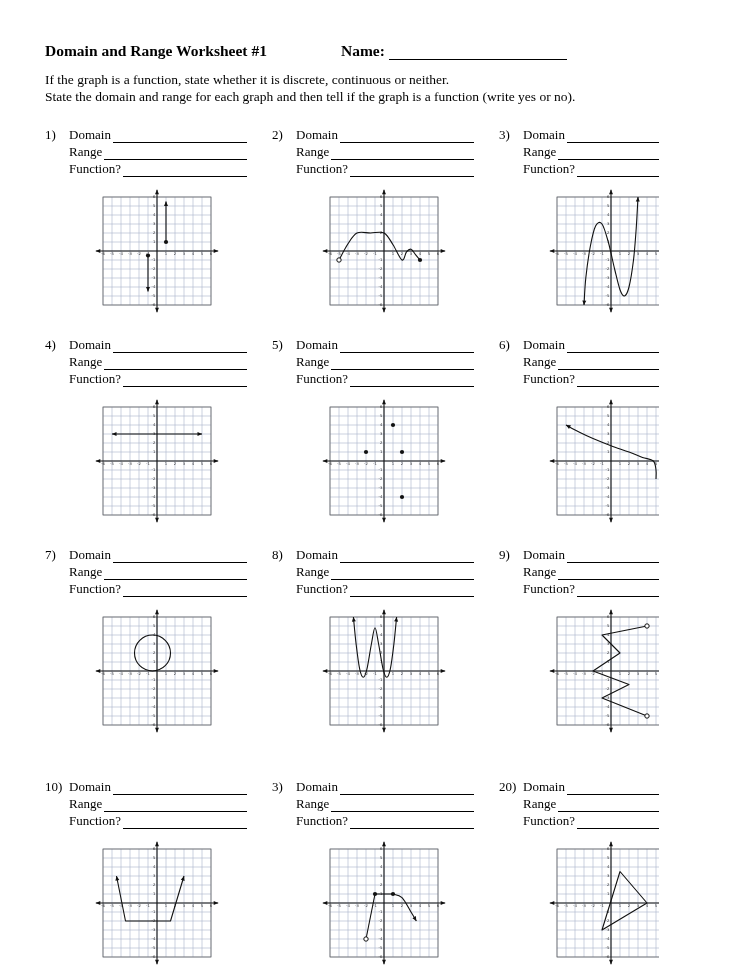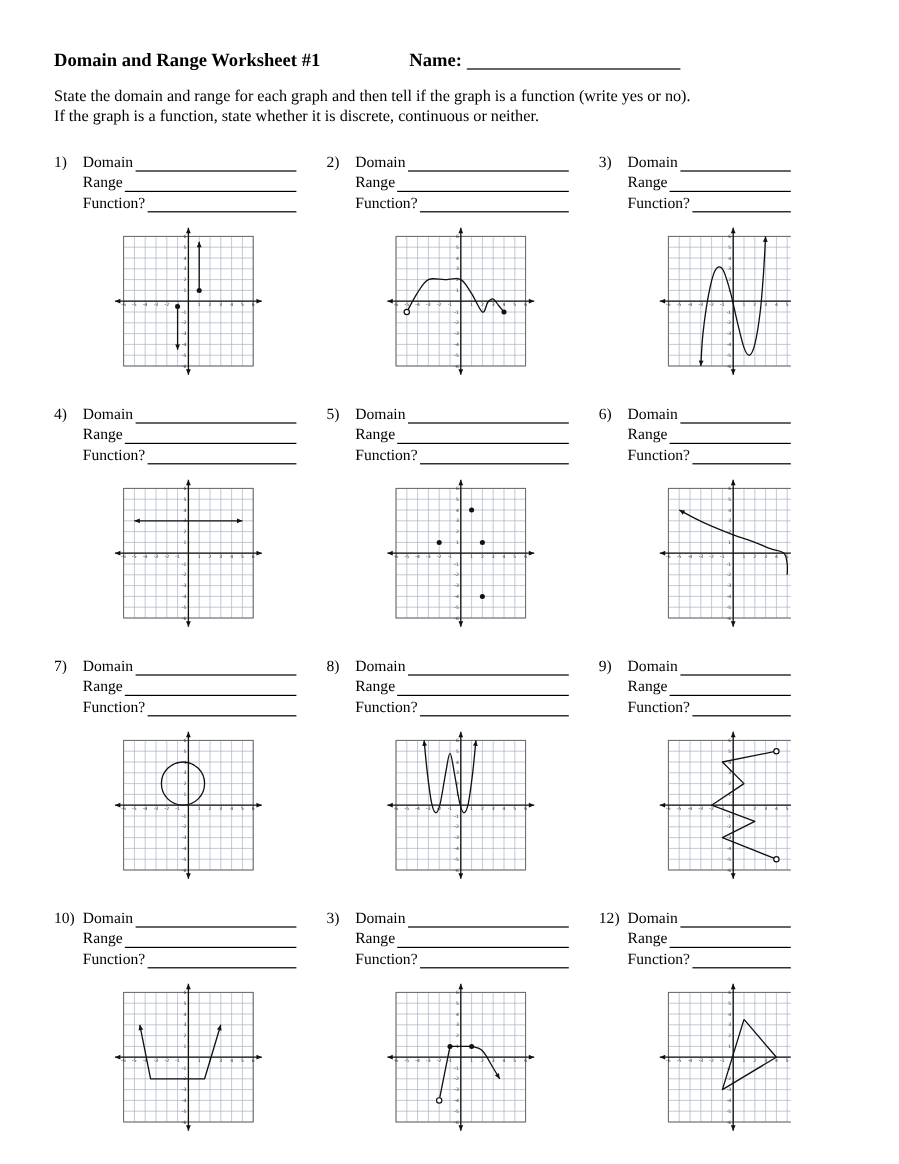--- a/index.html
+++ b/index.html
@@ -3,26 +3,26 @@
 <meta charset="utf-8">
 <style>
   html,body{margin:0;padding:0;background:#fff;}
   .page{
     width:659px;height:970px;background:#fff;box-sizing:border-box;
     padding:42px 18px 0 45px;
     font-family:"Liberation Serif", serif;color:#000;overflow:hidden;
   }
   .header{display:flex;align-items:flex-end;}
   .title{font-weight:bold;font-size:15.5px;}
-  .name-block{margin-left:auto;width:300px;font-weight:bold;font-size:15.5px;display:flex;align-items:flex-start;}
+  .name-block{margin-left:auto;width:300px;font-weight:bold;font-size:15.5px;display:flex;align-items:flex-end;}
   .name-blank{display:inline-block;width:178px;border-bottom:1.3px solid #000;height:15px;margin-left:4px;}
   .instructions{margin-top:11px;font-size:13.5px;line-height:1.28;}
   .problems{margin-top:20px;display:grid;grid-template-columns:224px 224px 224px;column-gap:3px;}
   .problem{margin-bottom:20px;}
-  .problem.r4{}
+  .problem.r4{margin-top:22px;}
   .plabel{width:202px;font-size:13px;line-height:17px;}
   .prow{display:flex;align-items:flex-end;}
   .pnum{width:24px;flex:none;}
   .indent{padding-left:24px;font-family:Liberation Serif, serif;}
   .blank{flex:1;border-bottom:1px solid #000;margin-left:2px;height:13px;}
   .gwrap{margin-top:9px;display:flex;justify-content:center;}
   svg.graph{display:block;}
 </style>
 </head>
 <body>
@@ -31,22 +31,22 @@
 
   <div class="header">
     <div class="title">Domain and Range Worksheet #1</div>
     <div class="name-block">
       <span>Name:</span>
       <span class="name-blank"></span>
     </div>
   </div>
 
   <div class="instructions">
+    <div>If the graph is a function, state whether it is discrete, continuous or neither.</div>
     <div>State the domain and range for each graph and then tell if the graph is a function (write yes or no).</div>
-    <div>If the graph is a function, state whether it is discrete, continuous or neither.</div>
   </div>
 
   <div class="problems">
 
     <div class="problem">
       <div class="plabel">
         <div class="prow">
             <span class="pnum">1)</span>
             <span>Domain</span>
             <span class="blank"></span>
@@ -947,21 +947,21 @@
             <polygon points="101.4,83 100.79975495200122,78.1122903234385 97.36978324915106,80.1702733451486" fill="#111111"></polygon>
             <circle cx="60" cy="56" r="2.1" fill="#111111"></circle>
             <circle cx="78" cy="56" r="2.1" fill="#111111"></circle>
           </svg>
         </div>
     </div>
 
     <div class="problem r4">
       <div class="plabel">
         <div class="prow">
-            <span class="pnum">12)</span>
+            <span class="pnum">20)</span>
             <span>Domain</span>
             <span class="blank"></span>
           </div>
         <div class="prow indent">
             <span>Range</span>
             <span class="blank"></span>
           </div>
         <div class="prow indent">
             <span>Function?</span>
             <span class="blank"></span>

